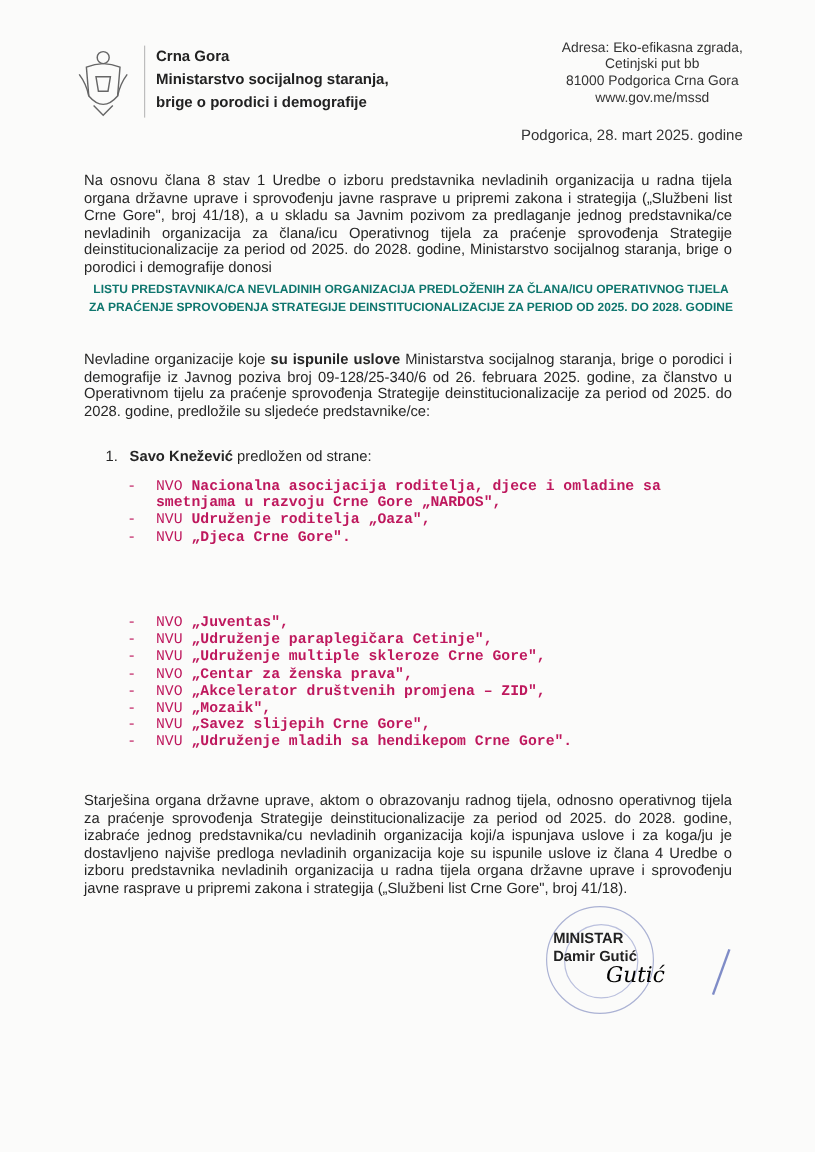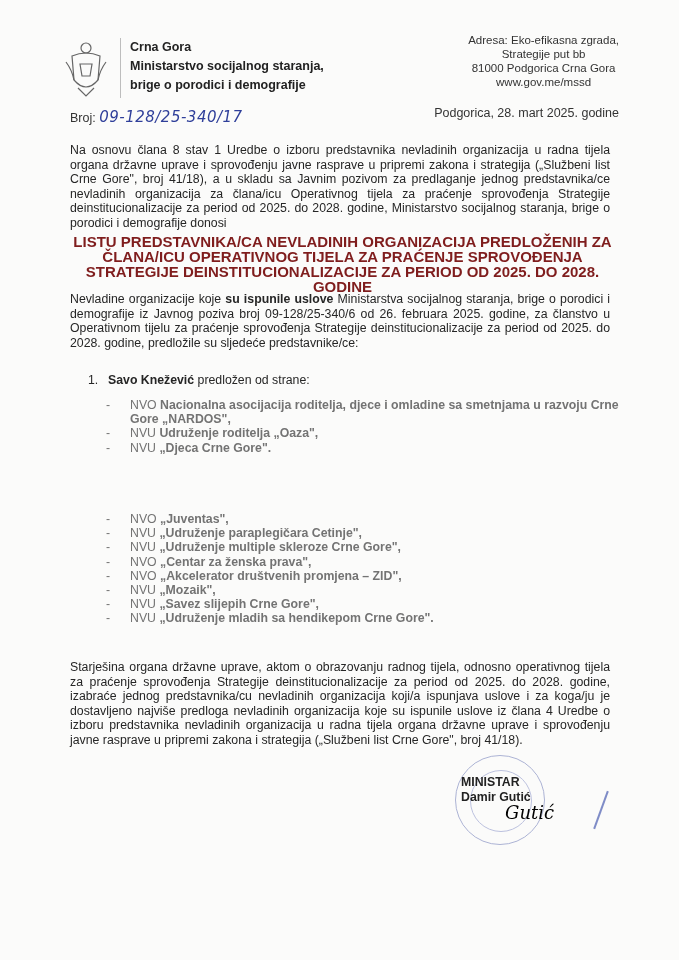--- a/index.html
+++ b/index.html
@@ -9,25 +9,25 @@
   }
   .page { position: absolute; left: 0; top: 0; width: 679px; height: 960px; }
   .logo { position: absolute; left: 62px; top: 40px; width: 48px; height: 58px; }
   .logo-divider { position: absolute; left: 120px; top: 38px; width: 1px; height: 60px; background: #bdbdbd; }
   .org { position: absolute; left: 130px; top: 38px; font-size: 12.5px; font-weight: bold; line-height: 19px; color: #222; }
   .address { position: absolute; right: 60px; top: 33px; font-size: 11.5px; text-align: center; line-height: 14px; color: #333; }
   .broj { position: absolute; left: 70px; top: 108px; font-size: 12.5px; color: #333; }
   .broj .hand { font-family: "DejaVu Sans", sans-serif; font-style: italic; color: #2f3f9a; font-size: 15px; letter-spacing: 0.5px; }
   .date { position: absolute; right: 60px; top: 106px; font-size: 12.5px; color: #333; }
   .para { position: absolute; left: 70px; width: 540px; font-size: 12.3px; line-height: 14.5px; text-align: justify; color: #262626; }
-  .title { position: absolute; left: 70px; width: 545px; top: 234px; font-size: 15px; font-weight: bold; line-height: 15px; text-align: center; color: #7f1d1d; }
+  .title { position: absolute; left: 70px; width: 545px; top: 234px; font-size: 10px; font-weight: bold; line-height: 15px; text-align: center; color: #0f766e; }
   .cand { position: absolute; left: 88px; font-size: 12.3px; color: #262626; }
   .cand .num { display: inline-block; width: 20px; }
   .cand b { font-weight: bold; }
-  .orgs { position: absolute; left: 100px; width: 520px; list-style: none; margin: 0; padding: 0; font-size: 12.3px; line-height: 14.2px; color: #737373; }
+  .orgs { position: absolute; left: 100px; width: 520px; list-style: none; margin: 0; padding: 0; font-size: 12.3px; line-height: 14.2px; color: #be185d; font-family: Liberation Mono, monospace; }
   .orgs li { position: relative; padding-left: 30px; }
   .orgs li::before { content: "-"; position: absolute; left: 6px; top: 0; }
   .orgs b { font-weight: bold; }
   .sig { position: absolute; left: 461px; top: 775px; font-size: 12.3px; font-weight: bold; line-height: 15px; color: #222; }
   .stamp { position: absolute; left: 455px; top: 755px; width: 88px; height: 88px; border-radius: 50%; border: 1.5px solid #8a94c4; opacity: 0.7; }
   .stamp-inner { position: absolute; left: 14px; top: 14px; width: 60px; height: 60px; border-radius: 50%; border: 1px solid #a0a8d2; }
   .signature { position: absolute; left: 505px; top: 802px; font-family: "DejaVu Serif", serif; font-style: italic; color: #000000; font-size: 18px; }
   .sig-stroke { position: absolute; left: 600px; top: 790px; width: 2px; height: 40px; background: #4a5cb0; transform: rotate(20deg); opacity: 0.7; }
 </style>
 </head>
@@ -45,27 +45,23 @@
     </g>
   </svg>
   <div class="logo-divider"></div>
   <div class="org">
     <div>Crna Gora</div>
     <div>Ministarstvo socijalnog staranja,</div>
     <div>brige o porodici i demografije</div>
   </div>
   <div class="address">
     <div>Adresa: Eko-efikasna zgrada,</div>
-    <div>Strategije put bb</div>
+    <div>Cetinjski put bb</div>
     <div>81000 Podgorica Crna Gora</div>
     <div>www.gov.me/mssd</div>
-  </div>
-  <div class="broj">
-    <span>Broj:</span>
-    <span class="hand">09-128/25-340/17</span>
   </div>
   <div class="date">Podgorica, 28. mart 2025. godine</div>
 
   <div class="para" style="top:143px">Na osnovu člana 8 stav 1 Uredbe o izboru predstavnika nevladinih organizacija u radna tijela organa državne uprave i sprovođenju javne rasprave u pripremi zakona i strategija („Službeni list Crne Gore", broj 41/18), a u skladu sa Javnim pozivom za predlaganje jednog predstavnika/ce nevladinih organizacija za člana/icu Operativnog tijela za praćenje sprovođenja Strategije deinstitucionalizacije za period od 2025. do 2028. godine, Ministarstvo socijalnog staranja, brige o porodici i demografije donosi</div>
 
   <div class="title">LISTU PREDSTAVNIKA/CA NEVLADINIH ORGANIZACIJA PREDLOŽENIH ZA ČLANA/ICU OPERATIVNOG TIJELA ZA PRAĆENJE SPROVOĐENJA STRATEGIJE DEINSTITUCIONALIZACIJE ZA PERIOD OD 2025. DO 2028. GODINE</div>
 
   <div class="para" style="top:292px"><span>Nevladine organizacije koje </span><b>su ispunile uslove</b><span> Ministarstva socijalnog staranja, brige o porodici i demografije iz Javnog poziva broj 09-128/25-340/6 od 26. februara 2025. godine, za članstvo u Operativnom tijelu za praćenje sprovođenja Strategije deinstitucionalizacije za period od 2025. do 2028. godine, predložile su sljedeće predstavnike/ce:</span></div>
 
   <div class="cand" style="top:373px">

